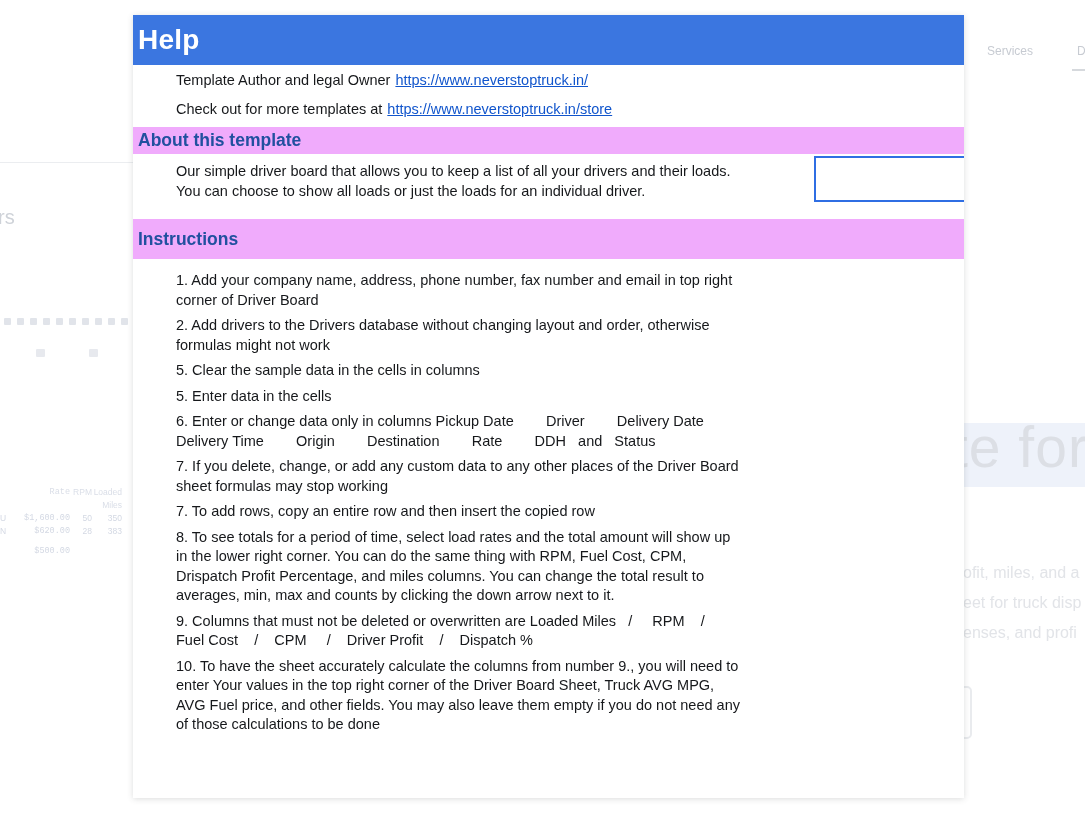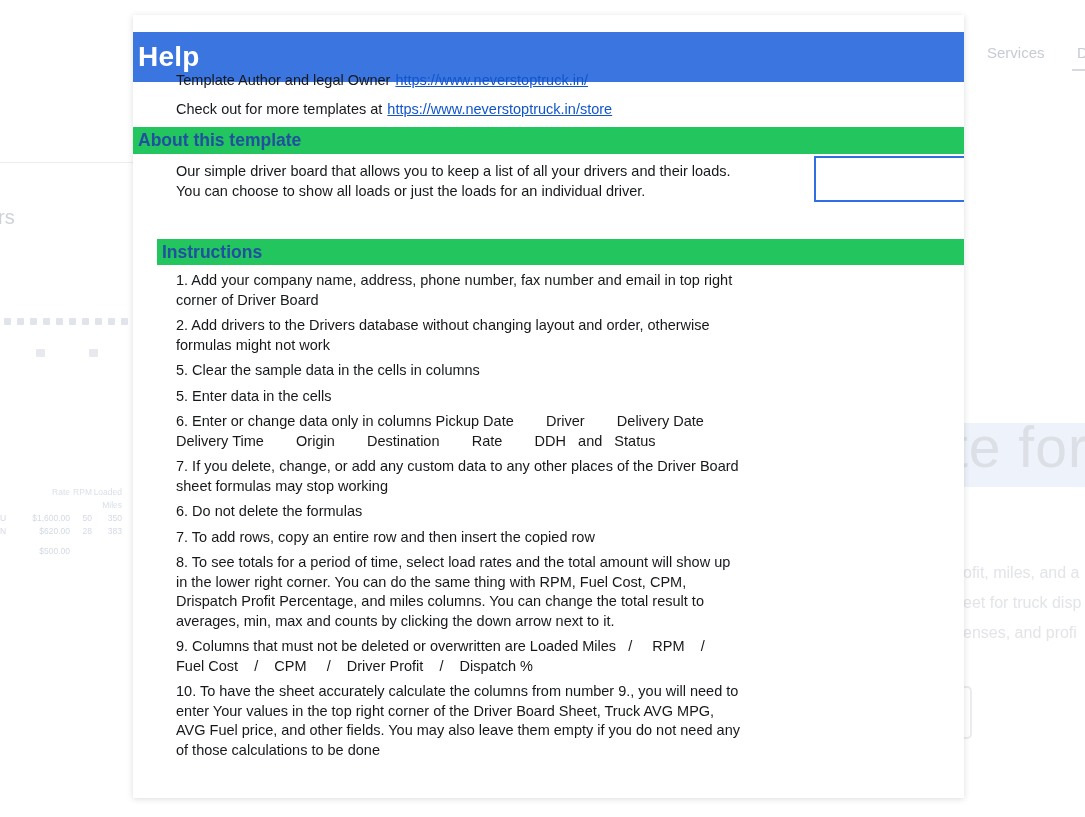--- a/index.html
+++ b/index.html
@@ -2,61 +2,61 @@
 <html><head>
 <meta charset="utf-8">
 <style>
   * { margin:0; padding:0; box-sizing:border-box; }
   html,body { width:1085px; height:817px; overflow:hidden; background:#ffffff;
               font-family:"Liberation Sans", sans-serif; }
   .stage { position:relative; width:1085px; height:817px; background:#ffffff; }
 
   
   .bg { position:absolute; inset:0; z-index:1; }
-  .nav-item { position:absolute; top:44px; font-size:15px; color:#c7cbd2; }
+  .nav-item { position:absolute; top:44px; font-size:12px; color:#c7cbd2; }
   .nav-services { left:987px; }
   .nav-d { left:1077px; }
   .nav-underline { position:absolute; left:1072px; top:69px; width:13px; height:2px; background:#d6d9dd; }
   .card-topline { position:absolute; left:0; top:162px; width:133px; height:1px; background:#ebedf0; }
   .partial-heading { position:absolute; left:-2px; top:206px; font-size:20px; color:#ced2d8; }
   .ghost-toolbar { position:absolute; left:4px; top:318px; display:flex; gap:6px; opacity:.35; }
   .ghost-toolbar i { display:block; width:7px; height:7px; background:#aab3c4; border-radius:1px; }
   .ghost-toolbar2 { position:absolute; left:36px; top:349px; display:flex; gap:44px; opacity:.28; }
   .ghost-toolbar2 i { display:block; width:9px; height:8px; background:#aab3c4; border-radius:1px; }
   .ghost-sheet { position:absolute; left:0; top:486px; width:128px; font-size:8.5px; line-height:13px;
                  color:#97a3bd; opacity:.42; }
   .ghost-sheet .r { display:flex; }
   .ghost-sheet .frag  { width:10px; }
-  .ghost-sheet .rate  { width:60px; text-align:right; }
+  .ghost-sheet .rate  { width:60px; text-align:right;font-family:Liberation Mono, monospace; }
   .ghost-sheet .rpm   { width:22px; text-align:right; }
   .ghost-sheet .miles { width:30px; text-align:right; }
   .ghost-sheet .hdr { opacity:.85; }
   .ghost-sheet .total-row { margin-top:7px; }
   .hero-band { position:absolute; left:951px; top:423px; width:134px; height:64px;
                background:#eef2fa; overflow:hidden; }
   .hero-band span { position:absolute; left:1px; top:-9px; font-size:57px; letter-spacing:1px;
                     color:#dcdfe5; white-space:nowrap; }
   .bg-line { position:absolute; left:963px; width:130px; font-size:16px; color:#e2e4e8; white-space:nowrap; overflow:hidden; }
   .bg-line1 { top:564px; } .bg-line2 { top:594px; } .bg-line3 { top:624px; }
   .ghost-button { position:absolute; left:934px; top:686px; width:38px; height:53px;
                   border:2px solid #e9ebee; border-radius:5px; background:transparent; }
 
   
   .modal { position:absolute; left:133px; top:15px; width:831px; height:783px; z-index:10;
            background:#ffffff; overflow:hidden; box-shadow:0 1px 6px rgba(60,64,67,.18); }
   .modal-header { position:absolute; left:0; top:0; width:100%; height:50px; background:#3b76e0;
-                  display:flex; align-items:center;margin-top:17px; }
+                  display:flex; align-items:center; }
   .modal-title { color:#ffffff; font-size:28px; font-weight:bold; padding-left:5px; letter-spacing:.2px; }
   .intro-line { position:absolute; left:43px; font-size:14.5px; color:#16181b; white-space:nowrap; }
   .intro-1 { top:57px; } .intro-2 { top:86px; }
   .intro-line a { color:#1155cc; text-decoration:underline; margin-left:5px; }
-  .section-bar { position:absolute; left:0; width:100%; background:#22c55e; display:flex; align-items:center; }
+  .section-bar { position:absolute; left:0; width:100%; background:#f0abfc; display:flex; align-items:center; }
   .section-bar .bar-label { font-size:17.5px; font-weight:bold; color:#21509f; padding-left:5px; }
   .about-bar { top:112px; height:27px; }
-  .instructions-bar { top:224px; height:26px;margin-left:24px; }
+  .instructions-bar { top:204px; height:40px; }
   .about-body { position:absolute; left:43px; top:147px; width:665px; font-size:14.5px; line-height:19.5px;
                 color:#16181b; white-space:pre-wrap; }
   .sel-cell { position:absolute; left:681px; top:141px; width:170px; height:46px;
               border:2px solid #2f6ee3; background:#ffffff; }
   .instructions-list { position:absolute; left:43px; top:256px; width:665px; }
   .instructions-list p { font-size:14.5px; line-height:19.5px; color:#16181b;
                          white-space:pre-wrap; margin:0 0 6px 0; }
 </style>
 </head>
 <body>
@@ -155,21 +155,20 @@
       <p>1. Add your company name, address, phone number, fax number and email in top right
 corner of Driver Board</p>
       <p>2. Add drivers to the Drivers database without changing layout and order, otherwise
 formulas might not work</p>
       <p>5. Clear the sample data in the cells in columns</p>
       <p>5. Enter data in the cells</p>
       <p>6. Enter or change data only in columns Pickup Date        Driver        Delivery Date
 Delivery Time        Origin        Destination        Rate        DDH   and   Status</p>
       <p>7. If you delete, change, or add any custom data to any other places of the Driver Board
 sheet formulas may stop working</p>
-      <p>6. Do not delete the formulas</p>
       <p>7. To add rows, copy an entire row and then insert the copied row</p>
       <p>8. To see totals for a period of time, select load rates and the total amount will show up
 in the lower right corner. You can do the same thing with RPM, Fuel Cost, CPM,
 Drispatch Profit Percentage, and miles columns. You can change the total result to
 averages, min, max and counts by clicking the down arrow next to it.</p>
       <p>9. Columns that must not be deleted or overwritten are Loaded Miles   /     RPM    /
 Fuel Cost    /    CPM     /    Driver Profit    /    Dispatch %</p>
       <p>10. To have the sheet accurately calculate the columns from number 9., you will need to
 enter Your values in the top right corner of the Driver Board Sheet, Truck AVG MPG,
 AVG Fuel price, and other fields. You may also leave them empty if you do not need any

